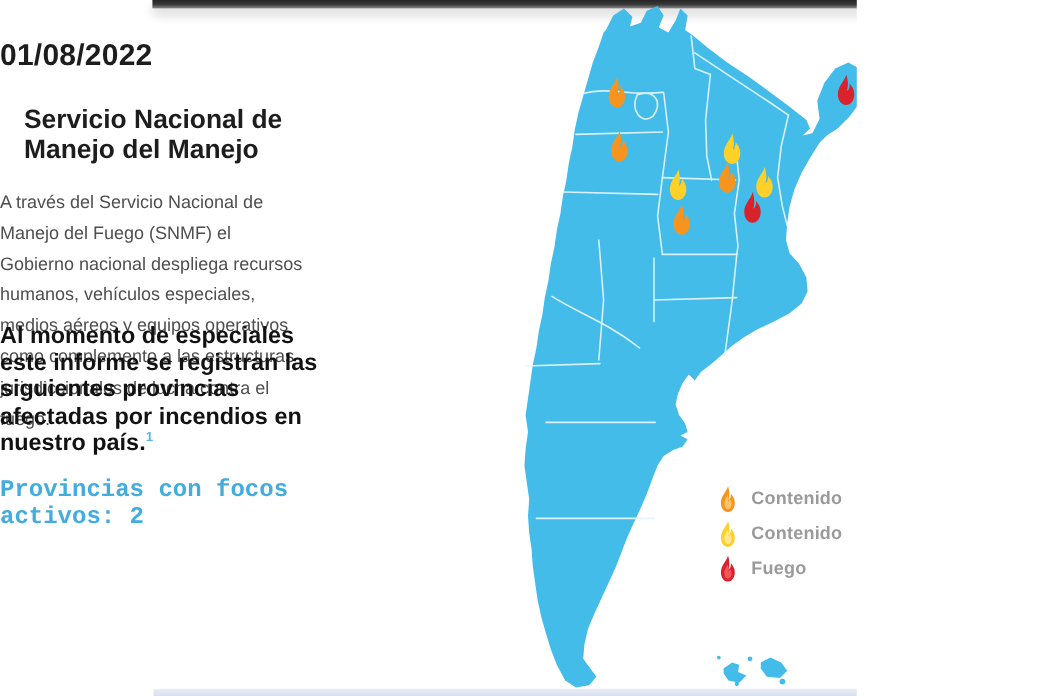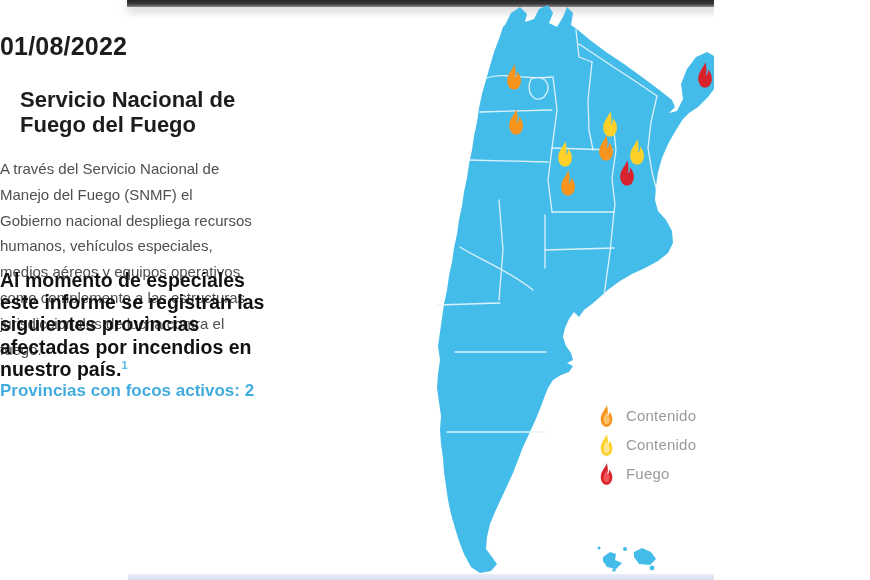--- a/index.html
+++ b/index.html
@@ -9,42 +9,42 @@
   .top-bar{position:absolute;left:127px;top:0;width:610px;height:7px;
     background:linear-gradient(to bottom,#262626 0%,#3a3a3a 55%,#8a8a8a 100%);
     box-shadow:0 5px 9px rgba(0,0,0,0.18);}
   .bottom-bar{position:absolute;left:128px;top:574px;width:616px;height:6px;
     background:linear-gradient(to bottom,#e9edf6,#d7deee);}
   .date{position:absolute;left:0;top:32px;font-size:25px;font-weight:700;color:#1d1d1d;letter-spacing:.2px;}
   .title{position:absolute;left:0;top:88px;width:250px;font-size:22px;font-weight:700;line-height:1.12;color:#1d1d1d;margin-left:20px;}
   .intro{position:absolute;left:0;top:156px;width:253px;font-size:15px;line-height:1.72;color:#4f4f4f;}
   .statement{position:absolute;left:0;top:269px;width:266px;font-size:19.5px;font-weight:700;line-height:1.14;color:#121212;}
   .statement sup{color:#56b8e8;font-size:11px;line-height:0;}
-  .highlight{color:#43acde;font-size:17px;font-weight:700;line-height:1.14;margin-top:1px;}
+  .highlight{color:#43acde;font-size:20px;font-weight:700;line-height:1.14;margin-top:18px;font-family:Liberation Mono, monospace;}
 
   .map-wrap{position:absolute;left:428px;top:2px;width:320px;height:574px;}
 
   .legend{position:absolute;left:598px;top:401px;}
   .legend-row{display:flex;align-items:center;height:29px;}
   .legend-icon{width:17px;height:22px;margin-right:11px;flex:0 0 auto;}
-  .legend-label{font-size:15px;font-weight:400;color:#9a9a9a;letter-spacing:.2px;}
+  .legend-label{font-size:15px;font-weight:700;color:#9a9a9a;letter-spacing:.2px;}
 </style>
 </head>
 <body>
 
 <div class="stage">
 
   <div class="top-bar"></div>
   <div class="bottom-bar"></div>
 
   <div class="date">01/08/2022</div>
 
   <div class="title">
     <span style="display:block">Servicio Nacional de</span>
-    <span style="display:block">Fuego del Fuego</span>
+    <span style="display:block">Manejo del Manejo</span>
   </div>
 
   <div class="intro">A través del Servicio Nacional de Manejo del Fuego (SNMF) el Gobierno nacional despliega recursos humanos, vehículos especiales, medios aéreos y equipos operativos como complemento a las estructuras jurisdiccionales de lucha contra el fuego.</div>
 
   <div class="statement">
     <span>Al momento de especiales este informe se registran las siguientes provincias afectadas por incendios en nuestro país.</span><sup>1</sup>
     <div class="highlight">Provincias con focos activos: 2</div>
   </div>
 
   <div class="map-wrap">

